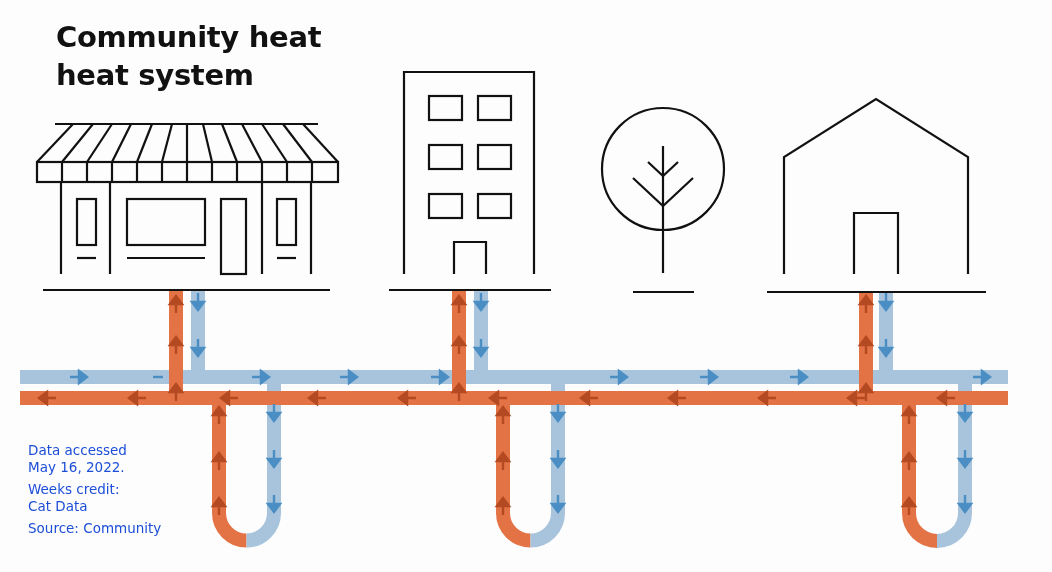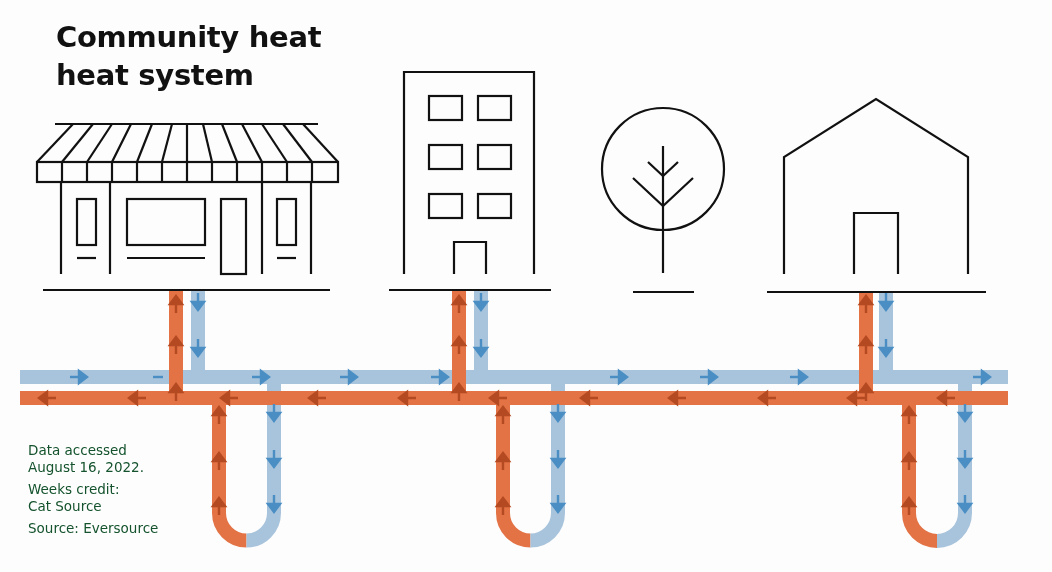--- a/index.html
+++ b/index.html
@@ -1,19 +1,19 @@
 <!DOCTYPE html>
 <html><head>
   <meta charset="utf-8">
   <style>
     html, body { margin: 0; padding: 0; background: #fdfdfd; }
     body { width: 1052px; height: 572px; position: relative; overflow: hidden; font-family: "Liberation Sans", sans-serif; }
     #stage { position: absolute; left: 0; top: 0; width: 932px; height: 572px; }
     .title { position: absolute; left: 56px; top: 18px; font-family: "DejaVu Sans", sans-serif; font-weight: bold; font-size: 29px; line-height: 38px; color: #111; letter-spacing: -0.3px; }
-    .notes { position: absolute; left: 28px; top: 442px; font-family: "DejaVu Sans", sans-serif; font-size: 13.5px; color: #14532d; line-height: 17px; }
+    .notes { position: absolute; left: 28px; top: 442px; font-family: "DejaVu Sans", sans-serif; font-size: 13.5px; color: #1d4ed8; line-height: 17px; }
     .notes .blk { margin-bottom: 5px; }
   </style>
 </head>
 <body>
 
 <div id="stage">
   <div class="title">
     <div>Community heat</div>
     <div>heat system</div>
   </div>
@@ -162,23 +162,23 @@
         <path d="M909,515 L909,505 M903,506 L909,498 L915,506 Z" fill="#b44a22" stroke="#b44a22" stroke-width="2.4" stroke-linejoin="miter"></path>
         <path d="M965,404 L965,414 M959,413 L965,421 L971,413 Z" fill="#4a8ec4" stroke="#4a8ec4" stroke-width="2.4" stroke-linejoin="miter"></path>
         <path d="M965,450 L965,460 M959,459 L965,467 L971,459 Z" fill="#4a8ec4" stroke="#4a8ec4" stroke-width="2.4" stroke-linejoin="miter"></path>
         <path d="M965,495 L965,505 M959,504 L965,512 L971,504 Z" fill="#4a8ec4" stroke="#4a8ec4" stroke-width="2.4" stroke-linejoin="miter"></path>
       </g>
   </svg>
 
   <div class="notes">
     <div class="blk">
       <div>Data accessed</div>
-      <div>August 16, 2022.</div>
+      <div>May 16, 2022.</div>
     </div>
     <div class="blk">
       <div>Weeks credit:</div>
-      <div>Cat Source</div>
+      <div>Cat Data</div>
     </div>
     <div class="blk">
-      <div>Source: Eversource</div>
+      <div>Source: Community</div>
     </div>
   </div>
 </div>
 
 </body></html>

